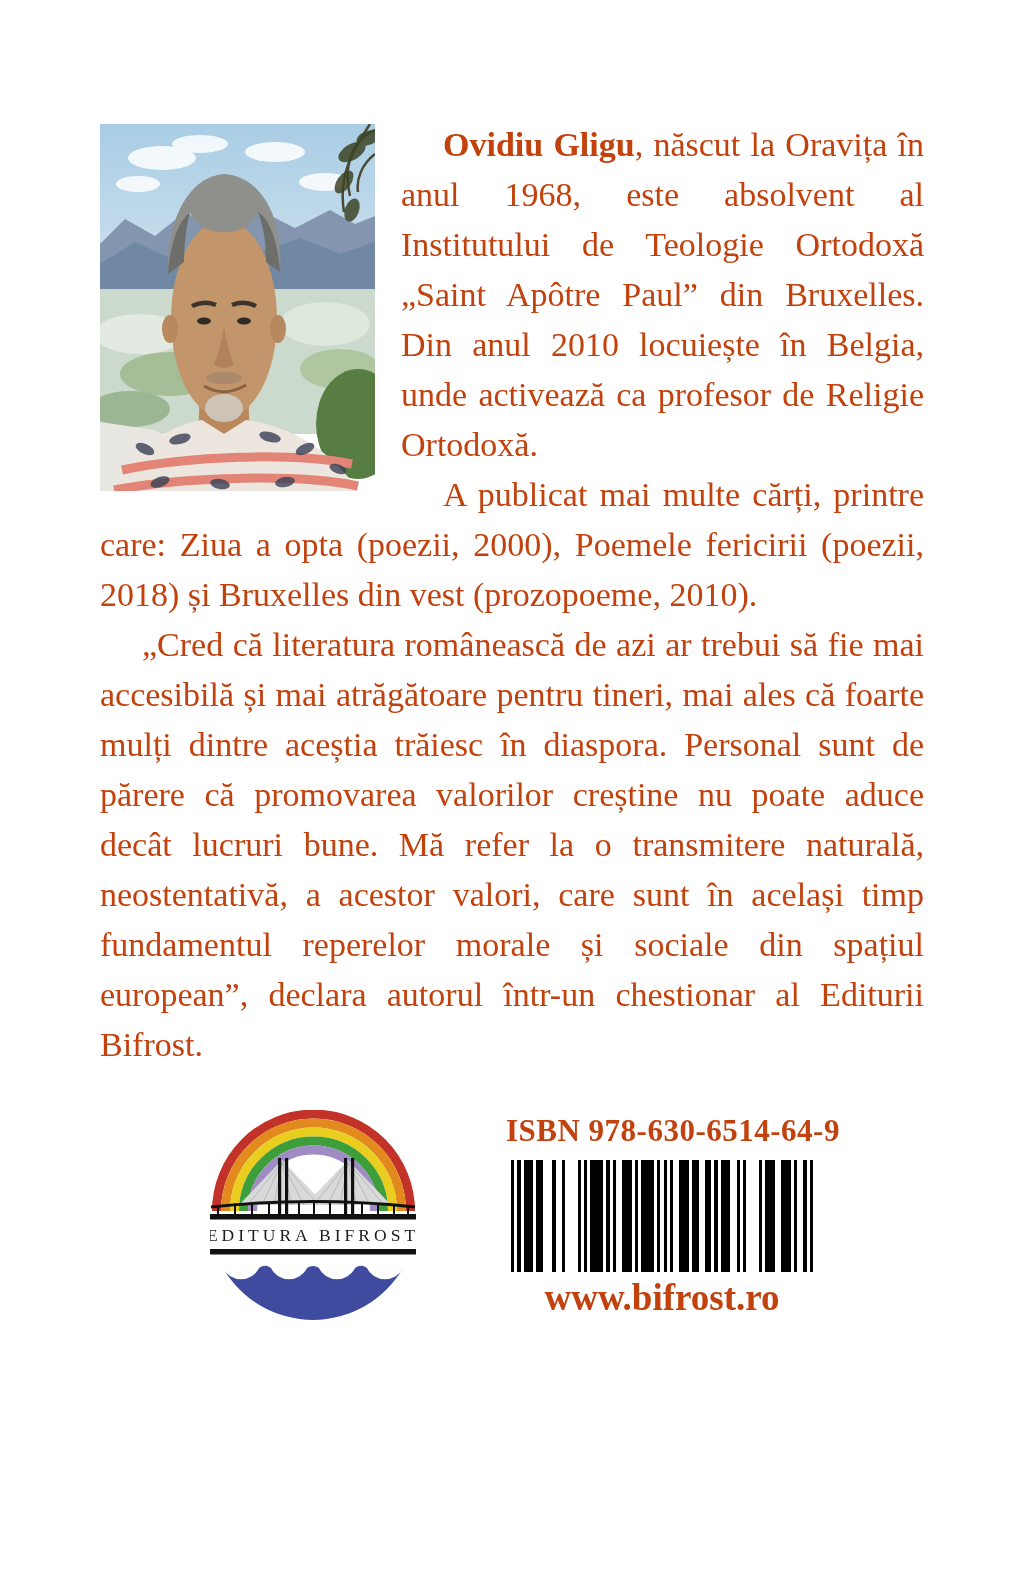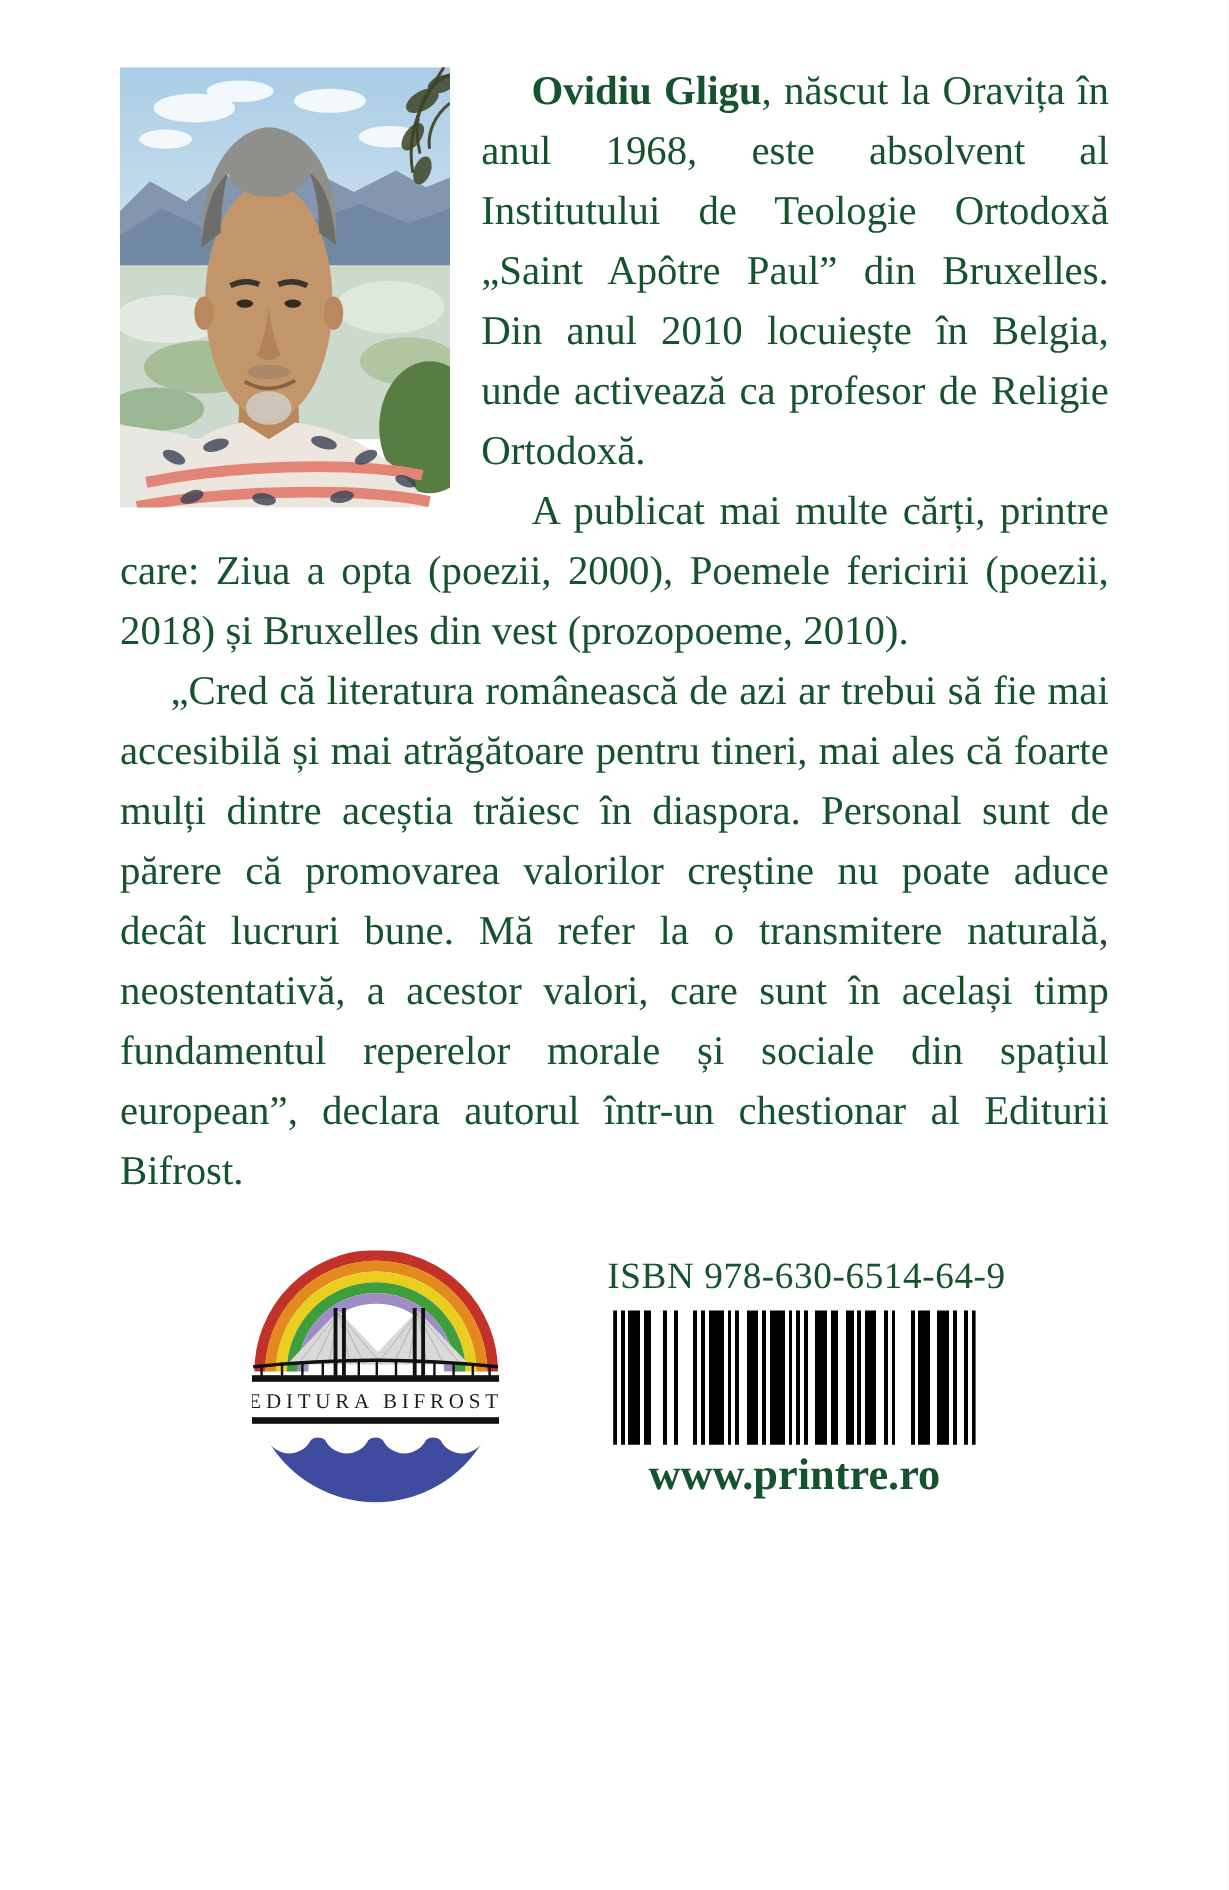--- a/index.html
+++ b/index.html
@@ -3,23 +3,23 @@
 <meta charset="utf-8">
 <style>
   html,body{margin:0;padding:0;background:#ffffff;}
   .cover{
     position:relative;
     width:1024px;height:1575px;
     box-sizing:border-box;
     background:#ffffff;
     outline:1px solid #d6d6d6;
     font-family:"Liberation Serif","DejaVu Serif",serif;
-    color:#14532d;
+    color:#c2410c;
     overflow:hidden;
-    padding:52px 100px 0 100px;
+    padding:120px 100px 0 100px;
   }
   .bio{ width:824px; }
   .author-photo{
     float:left;
     width:275px;height:367px;
     margin:4px 26px 10px 0;
     display:block;
   }
   .para{
     margin:0;
@@ -42,21 +42,21 @@
     margin-left:110px;
     flex:0 0 auto;
   }
   .isbn-block{
     margin-left:auto;
     margin-right:106px;
     width:312px;
     text-align:center;
   }
   .isbn-label{
-    font-weight:normal;
+    font-weight:bold;
     font-size:31px;
     line-height:34px;
     letter-spacing:0.5px;
     margin:4px 0 12px 0;
     white-space:nowrap;
   }
   .barcode-svg{display:block;margin:0 auto;}
   .website-url{
     font-weight:bold;
     font-size:37px;
@@ -236,16 +236,16 @@
           <rect x="66" y="0" width="3" height="40" fill="#000000"></rect>
           <rect x="71" y="0" width="1" height="40" fill="#000000"></rect>
           <rect x="73" y="0" width="1" height="40" fill="#000000"></rect>
           <rect x="78" y="0" width="1" height="40" fill="#000000"></rect>
           <rect x="80" y="0" width="3" height="40" fill="#000000"></rect>
           <rect x="85" y="0" width="3" height="40" fill="#000000"></rect>
           <rect x="89" y="0" width="1" height="40" fill="#000000"></rect>
           <rect x="92" y="0" width="1" height="40" fill="#000000"></rect>
           <rect x="94" y="0" width="1" height="40" fill="#000000"></rect>
         </svg>
-      <div class="website-url">www.printre.ro</div>
+      <div class="website-url">www.bifrost.ro</div>
     </div>
   </div>
 </div>
 
 </body></html>

